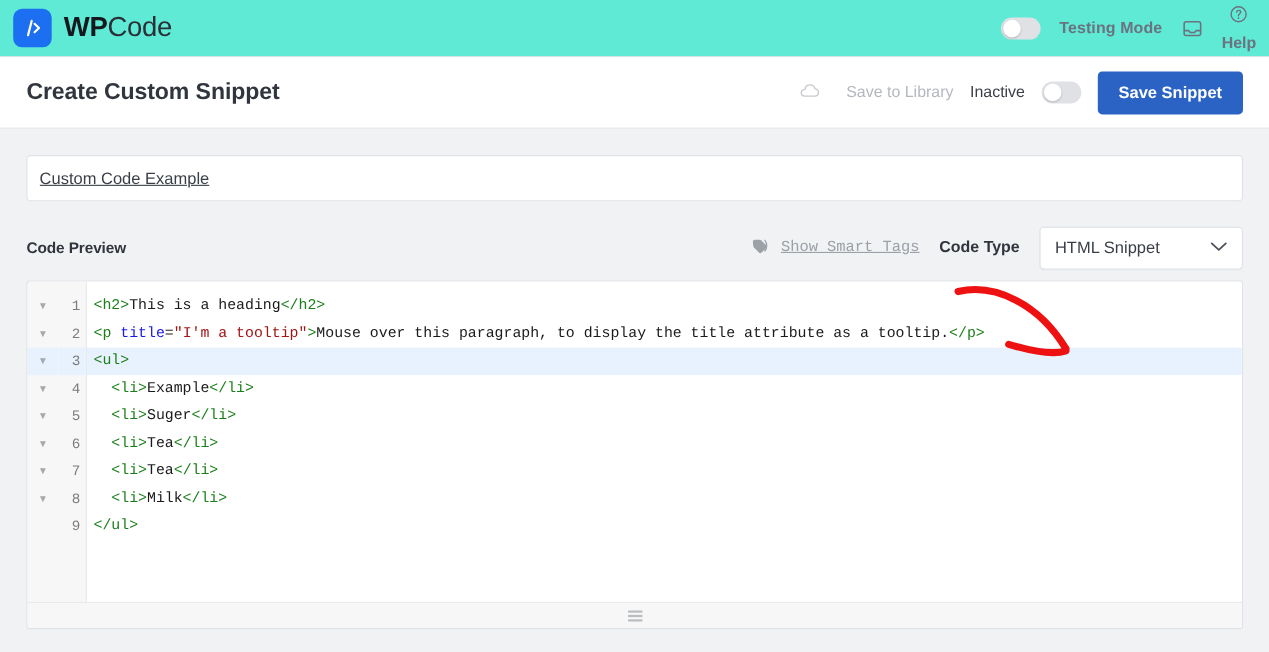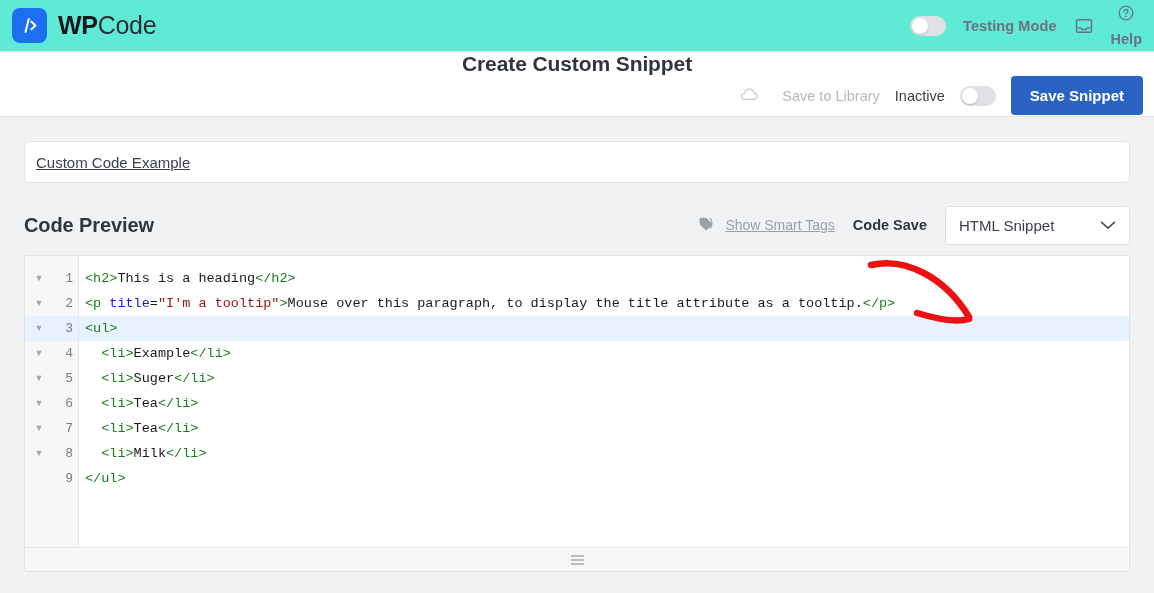--- a/index.html
+++ b/index.html
@@ -54,22 +54,21 @@
     display: flex; align-items: center; gap: 6px;
     font-size: 14.5px; font-weight: 700; color: #6b7280; flex-direction: column;
   }
 
   
   .pagebar {
     height: 65px;
     background: #fff;
     border-bottom: 1px solid #e2e4e7;
     display: flex; align-items: center;
-    padding: 0 11px;
-    flex-direction: column;
+    padding: 0 24px;
   }
   .page-title {
     font-size: 21px; font-weight: 700; color: #31353d;
     letter-spacing: -0.1px;
   }
   .pagebar-right {
     margin-left: auto; display: flex; align-items: center; gap: 15px;
   }
   .save-lib {
     display: flex; align-items: center; gap: 23px;
@@ -100,29 +99,29 @@
     outline: none;
     text-decoration: underline;
   }
 
   .preview-row {
     display: flex; align-items: center;
     margin-top: 22px;
     height: 40px;
   }
   .preview-title {
-    font-size: 20px; font-weight: 700; color: #31353d;
+    font-size: 14px; font-weight: 700; color: #31353d;
     letter-spacing: -0.1px;
   }
   .preview-right { margin-left: auto; display: flex; align-items: center; gap: 18px; }
   .smart-tags {
     display: flex; align-items: center; gap: 8px;
     color: #9ca1a8; font-size: 14px;
   }
-  .smart-tags .label { text-decoration: underline; cursor: pointer; }
+  .smart-tags .label { text-decoration: underline; cursor: pointer; font-family: Liberation Mono, monospace; }
   .code-type-label { font-size: 14.5px; font-weight: 700; color: #31353d; }
   .select-box {
     width: 185px; height: 39px;
     background: #fff;
     border: 1px solid #dfe1e4;
     border-radius: 4px;
     display: flex; align-items: center;
     padding: 0 13px;
     font-size: 15px; color: #3a3f47;
     cursor: pointer;
@@ -277,21 +276,21 @@
       <div class="smart-tags">
         <span>
           <svg width="19" height="16" viewBox="0 0 22 18" aria-hidden="true">
             <path d="M1.6 4.1c0-1.2 1-2.2 2.2-2.2h5c.6 0 1.2.3 1.6.7l5.2 5.3c.8.8.8 2.1 0 2.9l-4.7 4.7c-.8.8-2.1.8-2.9 0L2.8 10.2c-.4-.4-.7-1-.7-1.6l-.5-4.5Z" fill="#9ca1a8"></path>
             <path d="M14.3 2.6c1.2 1.4 1.9 3.5 1.9 5.6s-.7 4.1-1.9 5.6" stroke="#9ca1a8" stroke-width="1.4" fill="none" stroke-linecap="round"></path>
           </svg>
         </span>
         <span class="label">Show Smart Tags</span>
       </div>
 
-      <span class="code-type-label">Code Save</span>
+      <span class="code-type-label">Code Type</span>
 
       <div class="select-box">
         <span>HTML Snippet</span>
         <span class="chev">
           <svg width="16" height="11" viewBox="0 0 16 11" fill="none" aria-hidden="true">
             <path d="M1.6 2.3 8 8.2l6.4-5.9" stroke="#4a4f57" stroke-width="1.6" stroke-linecap="round" stroke-linejoin="round"></path>
           </svg>
         </span>
       </div>
     </div>

